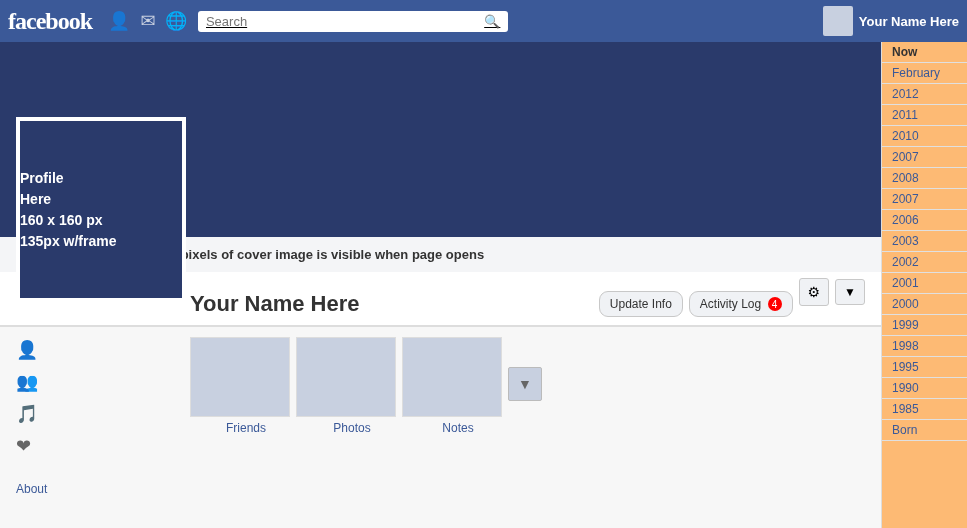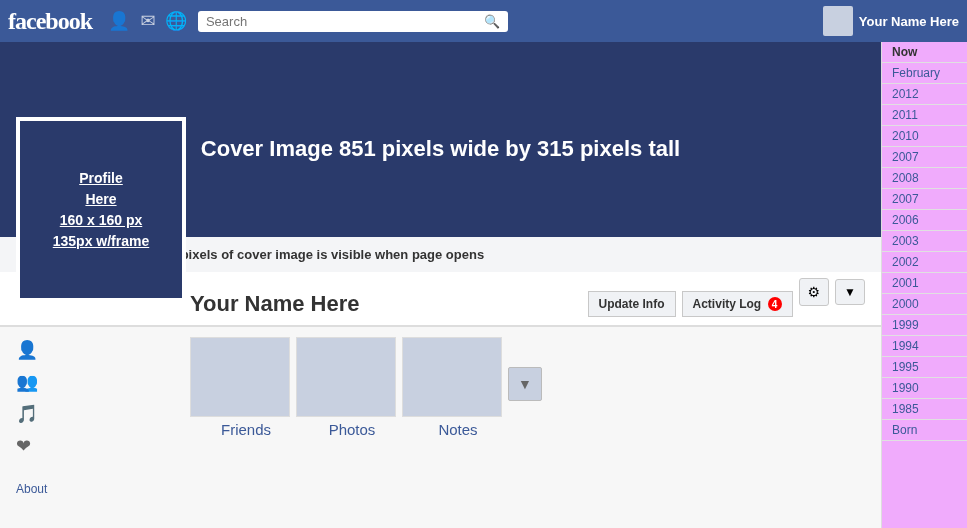--- a/index.html
+++ b/index.html
@@ -29,20 +29,21 @@
     }
     #search-bar {
       flex: 1;
       max-width: 380px;
       display: flex;
       align-items: center;
       background: white;
       border-radius: 3px;
       padding: 3px 8px;
       gap: 4px;
+      text-decoration: underline;
     }
     #search-input {
       border: none;
       outline: none;
       font-size: 13px;
       color: #999;
       width: 100%;
       background: transparent;
     }
     .search-btn-icon {
@@ -69,21 +70,21 @@
 
     
     #main-container {
       display: flex;
       height: 486px;
     }
 
     
     #right-timeline {
       width: 86px;
-      background: #f0abfc;
+      background: #fdba74;
       border-left: 1px solid #ddd;
       display: flex;
       flex-direction: column;
       font-size: 11px;
       color: #3b5998;
       order: 2;
     }
     .timeline-item {
       padding: 3px 10px;
       border-bottom: 1px solid #e0e0e0;
@@ -156,54 +157,53 @@
     #profile-photo-box {
       position: absolute;
       left: 16px;
       bottom: -30px;
       width: 170px;
       height: 185px;
       background: #2a3a6b;
       border: 4px solid white;
       display: flex;
       flex-direction: column;
-      align-items: center;
+      align-items: flex-start;
       justify-content: center;
       color: white;
       font-size: 14px;
       font-weight: bold;
       text-align: center;
       line-height: 1.5;
       z-index: 10;
-      text-decoration: underline;
     }
     #profile-name {
       font-size: 22px;
       font-weight: bold;
       color: #333;
       flex: 1;
       padding-top: 10px;
       align-self: flex-end;
       padding-bottom: 8px;
     }
     #profile-actions {
       display: flex;
       gap: 6px;
       align-items: center;
       padding-bottom: 8px;
     }
     .profile-btn {
       background: #f0f2f5;
       border: 1px solid #c8c8c8;
-      border-radius: 0;
+      border-radius: 9px;
       padding: 5px 10px;
       font-size: 12px;
       cursor: pointer;
       color: #333;
-      font-weight: bold;
+      font-weight: normal;
       margin-top: 23px;
     }
     .profile-btn.activity {
       background: #f0f2f5;
     }
     .profile-btn-red-badge {
       background: red;
       color: white;
       border-radius: 50%;
       width: 14px;
@@ -270,21 +270,21 @@
       align-items: center;
       gap: 4px;
     }
     .friend-thumb {
       width: 100px;
       height: 80px;
       background: #c8d0e0;
       border: 1px solid #ddd;
     }
     .friend-label {
-      font-size: 15px;
+      font-size: 12px;
       color: #3b5998;
       text-align: center;
       padding-left: 12px;
     }
     .thumb-more {
       width: 34px;
       height: 34px;
       background: #c8d0e0;
       display: flex;
       align-items: center;
@@ -326,21 +326,20 @@
     <div id="user-avatar-nav"></div>
     <span id="user-name-nav">Your Name Here</span>
   </div>
 </div>
 
 <div id="main-container">
 
   <div id="center-content">
 
     <div id="cover-area">
-      <div id="cover-title">Cover Image 851 pixels wide by 315 pixels tall</div>
       <div id="cover-note">Note: Only the bottom 115 pixels of cover image is visible when page opens</div>
 
       <div id="profile-photo-box">
         <span>Profile</span>
         <span>Here</span>
         <span>160 x 160 px</span>
         <span>135px w/frame</span>
       </div>
     </div>
 
@@ -411,20 +410,20 @@
     <div class="timeline-item">2010</div>
     <div class="timeline-item">2007</div>
     <div class="timeline-item">2008</div>
     <div class="timeline-item">2007</div>
     <div class="timeline-item">2006</div>
     <div class="timeline-item">2003</div>
     <div class="timeline-item">2002</div>
     <div class="timeline-item">2001</div>
     <div class="timeline-item">2000</div>
     <div class="timeline-item">1999</div>
-    <div class="timeline-item">1994</div>
+    <div class="timeline-item">1998</div>
     <div class="timeline-item">1995</div>
     <div class="timeline-item">1990</div>
     <div class="timeline-item">1985</div>
     <div class="timeline-item">Born</div>
   </div>
 
 </div>
 
 </body></html>

